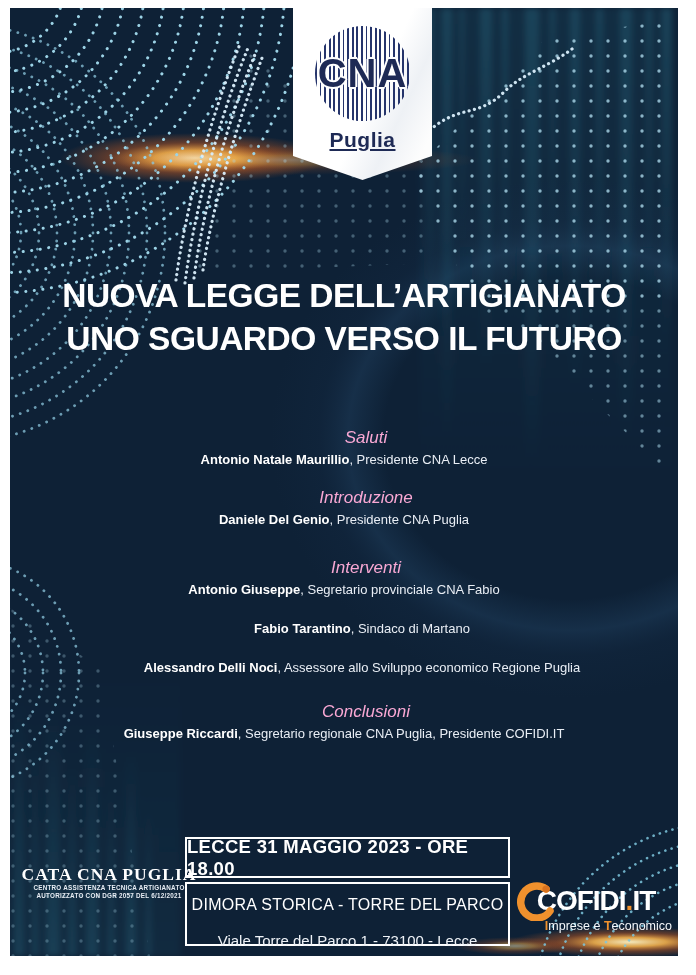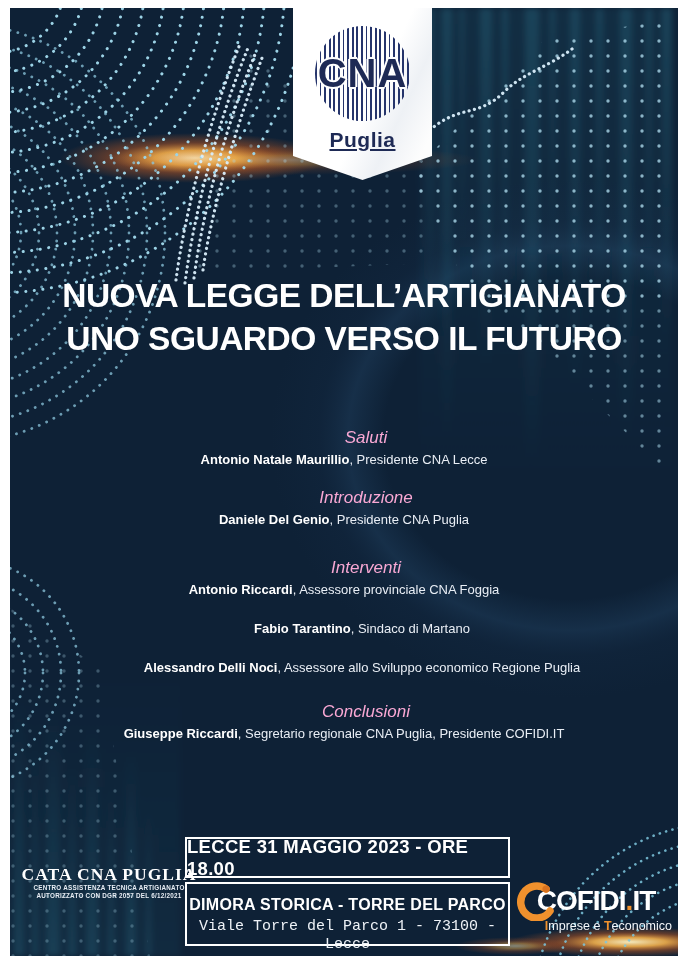--- a/index.html
+++ b/index.html
@@ -37,22 +37,22 @@
   
   .cata{position:absolute;left:6px;top:857px;width:186px;text-align:center;color:#ffffff;z-index:4;}
   .cata-title{font-family:"Liberation Serif",serif;font-weight:700;font-size:17.5px;
               letter-spacing:1px;line-height:19px;}
   .cata-sub{font-size:6.3px;font-weight:700;letter-spacing:.25px;line-height:8px;color:#e8edf4;}
   .datebox{position:absolute;left:175px;top:829px;width:325px;height:41px;border:2px solid #ffffff;
            box-sizing:border-box;display:flex;align-items:center;justify-content:center;z-index:4;}
   .datebox div{color:#fff;font-weight:700;font-size:18.5px;letter-spacing:.3px;}
   .venuebox{position:absolute;left:175px;top:874px;width:325px;height:64px;border:2px solid #ffffff;
             box-sizing:border-box;text-align:center;z-index:4;}
-  .venue-name{margin-top:11px;color:#fff;font-weight:700;font-size:16px;letter-spacing:.3px;line-height:20px;}
-  .venue-addr{margin-top:3px;color:#eef2f7;font-size:15px;line-height:18px;font-family:Liberation Mono, monospace;}
+  .venue-name{margin-top:11px;color:#fff;font-weight:400;font-size:16px;letter-spacing:.3px;line-height:20px;}
+  .venue-addr{margin-top:17px;color:#eef2f7;font-size:15px;line-height:18px;}
   .cofidi{position:absolute;left:500px;top:876px;width:172px;z-index:4;}
   .cofidi-name{position:relative;text-align:center;font-size:28px;font-weight:800;
                letter-spacing:-1px;color:#ffffff;line-height:34px;z-index:1;}
   .cofidi-dot{color:#f0912d;}
   .crescent{position:absolute;left:6px;top:-3px;width:40px;height:40px;z-index:0;}
   .tagline{margin-top:1px;text-align:right;padding-right:10px;font-size:12.5px;color:#f5f8fb;}
   .tag-accent{color:#f0912d;font-weight:700;}
 
   
   .rip{fill:none;stroke:#9cd3e6;stroke-width:3;stroke-dasharray:.1 8.5;stroke-linecap:round;}
@@ -201,21 +201,21 @@
     </div>
 
     <div class="program">
       <div class="prog-label">Saluti</div>
       <p class="prog-line"><strong>Antonio Natale Maurillio</strong><span>, Presidente CNA Lecce</span></p>
 
       <div class="prog-label g16">Introduzione</div>
       <p class="prog-line"><strong>Daniele Del Genio</strong><span>, Presidente CNA Puglia</span></p>
 
       <div class="prog-label g26">Interventi</div>
-      <p class="prog-line"><strong>Antonio Riccardi</strong><span>, Assessore provinciale CNA Foggia</span></p>
+      <p class="prog-line"><strong>Antonio Giuseppe</strong><span>, Segretario provinciale CNA Fabio</span></p>
       <p class="prog-line g17"><strong>Fabio Tarantino</strong><span>, Sindaco di Martano</span></p>
       <p class="prog-line g17"><strong>Alessandro Delli Noci</strong><span>, Assessore allo Sviluppo economico Regione Puglia</span></p>
 
       <div class="prog-label g22">Conclusioni</div>
       <p class="prog-line"><strong>Giuseppe Riccardi</strong><span>, Segretario regionale CNA Puglia, Presidente COFIDI.IT</span></p>
     </div>
 
     <div class="cata">
       <div class="cata-title">CATA CNA PUGLIA</div>
       <div class="cata-sub">CENTRO ASSISTENZA TECNICA ARTIGIANATO</div>

